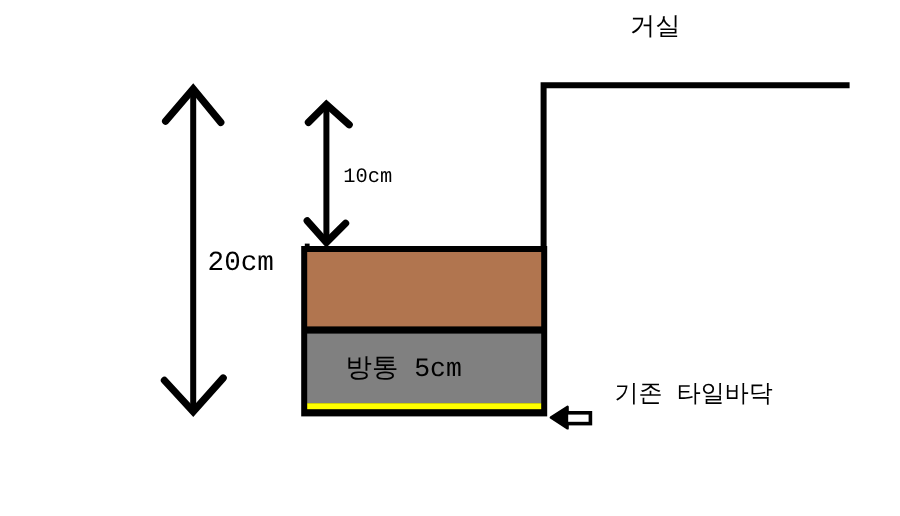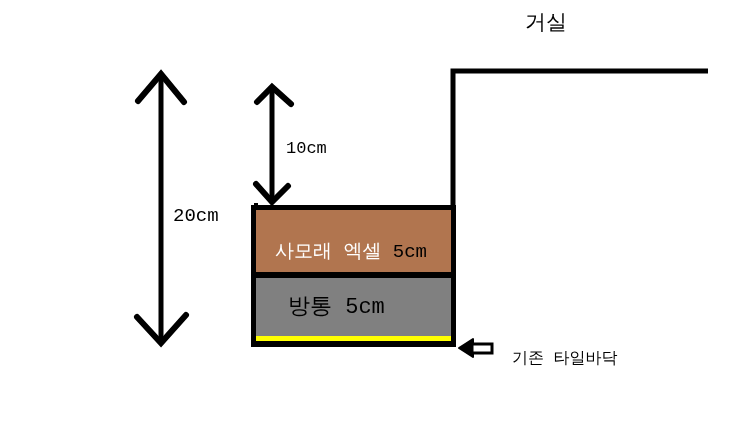--- a/index.html
+++ b/index.html
@@ -8,23 +8,23 @@
     width:750px;height:430px;
     background:#ffffff;
     font-family:Liberation Mono, monospace;
     color:#000;
     overflow:hidden;
     padding-left:43px;
   }
   #linework{position:absolute;left:0;top:0;width:750px;height:430px;}
   .lbl{position:absolute;white-space:nowrap;line-height:1.15;}
   #room-label{left:525px;top:12px;font-size:21px;}
-  #total-height-label{left:173px;top:206px;font-size:19px;}
+  #total-height-label{left:173px;top:206px;font-size:23px;}
   #gap-height-label{left:286px;top:139px;font-size:17px;}
-  #existing-tile-label{left:512px;top:350px;font-size:16px;}
+  #existing-tile-label{left:512px;top:318px;font-size:20px;}
 
   
   #layer-stack{
     position:absolute;left:251px;top:205px;width:205px;height:142px;
     background:#000;
   }
   #screed-layer{position:absolute;left:5px;top:5px;width:195px;height:62px;background:#b1754f;}
   #concrete-layer{position:absolute;left:5px;top:73px;width:195px;height:58px;background:#808080;}
   #tile-strip{position:absolute;left:5px;top:131px;width:195px;height:5px;background:#ffff00;}
 
@@ -72,22 +72,18 @@
     <div id="concrete-layer"></div>
     <div id="tile-strip"></div>
   </div>
 
   <div class="lbl" id="room-label">거실</div>
 
   <div class="lbl" id="total-height-label">20cm</div>
 
   <div class="lbl" id="gap-height-label">10cm</div>
 
-  <div class="lbl" id="screed-label">
-    <span class="name">사모래 엑셀</span>
-    <span class="size">5cm</span>
-  </div>
 
   <div class="lbl" id="concrete-label">방통 5cm</div>
 
   <div class="lbl" id="existing-tile-label">기존 타일바닥</div>
 
 </div>
 
 </body></html>

